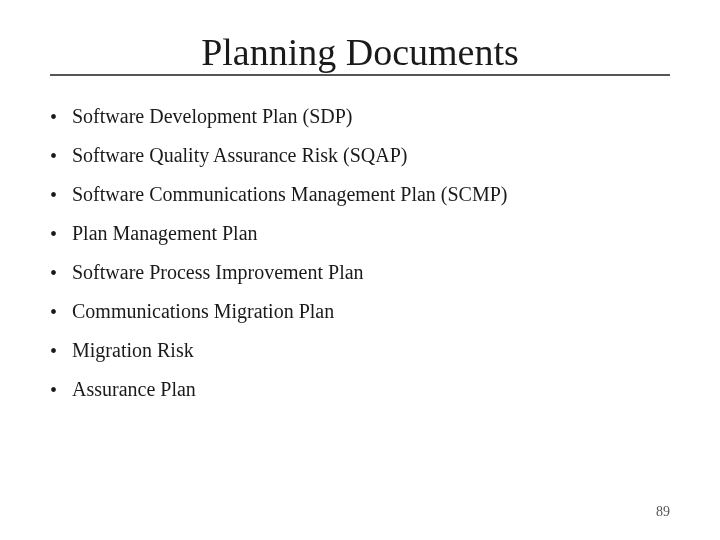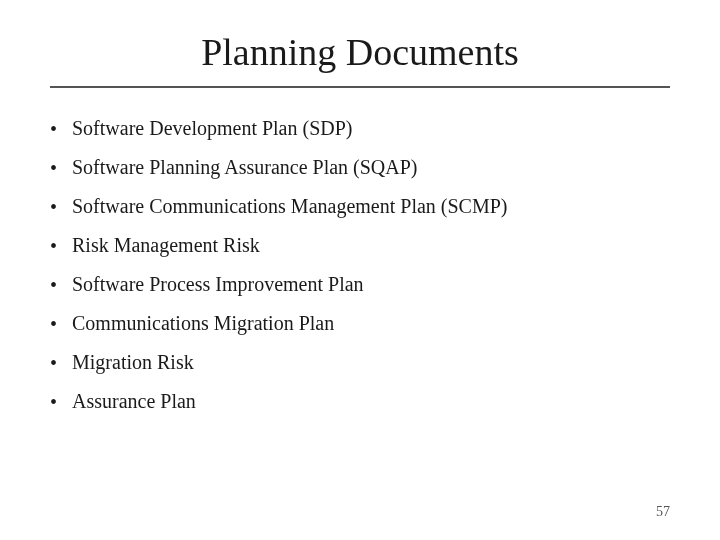--- a/index.html
+++ b/index.html
@@ -23,21 +23,21 @@
       padding: 30px 50px 20px 50px;
       display: flex;
       flex-direction: column;
     }
 
     .title {
       font-size: 38px;
       font-weight: normal;
       color: #1a1a1a;
       text-align: center;
-      padding-bottom: 12px;
+      padding-bottom: 0;
       margin-bottom: 16px;
       border-bottom: 2px solid #555555;
       font-family: Georgia, 'Times New Roman', serif;
     }
 
     .content {
       padding-top: 10px;
       flex: 1;
     }
 
@@ -81,43 +81,43 @@
   <h1 class="title">Planning Documents</h1>
 
   <div class="content">
     <ul class="bullet-list">
     <li class="bullet-item">
           <span class="bullet-dot">•</span>
           <span class="bullet-text">Software Development Plan (SDP)</span>
         </li>
         <li class="bullet-item">
           <span class="bullet-dot">•</span>
-          <span class="bullet-text">Software Planning Assurance Plan (SQAP)</span>
+          <span class="bullet-text">Software Quality Assurance Risk (SQAP)</span>
         </li>
         <li class="bullet-item">
           <span class="bullet-dot">•</span>
           <span class="bullet-text">Software Communications Management Plan (SCMP)</span>
         </li>
         <li class="bullet-item">
           <span class="bullet-dot">•</span>
-          <span class="bullet-text">Risk Management Risk</span>
+          <span class="bullet-text">Plan Management Plan</span>
         </li>
         <li class="bullet-item">
           <span class="bullet-dot">•</span>
           <span class="bullet-text">Software Process Improvement Plan</span>
         </li>
         <li class="bullet-item">
           <span class="bullet-dot">•</span>
           <span class="bullet-text">Communications Migration Plan</span>
         </li>
         <li class="bullet-item">
           <span class="bullet-dot">•</span>
           <span class="bullet-text">Migration Risk</span>
         </li>
         <li class="bullet-item">
           <span class="bullet-dot">•</span>
           <span class="bullet-text">Assurance Plan</span>
         </li>
       </ul>
   </div>
 
-  <div class="page-number">57</div>
+  <div class="page-number">89</div>
 </div>
 
 </body></html>

